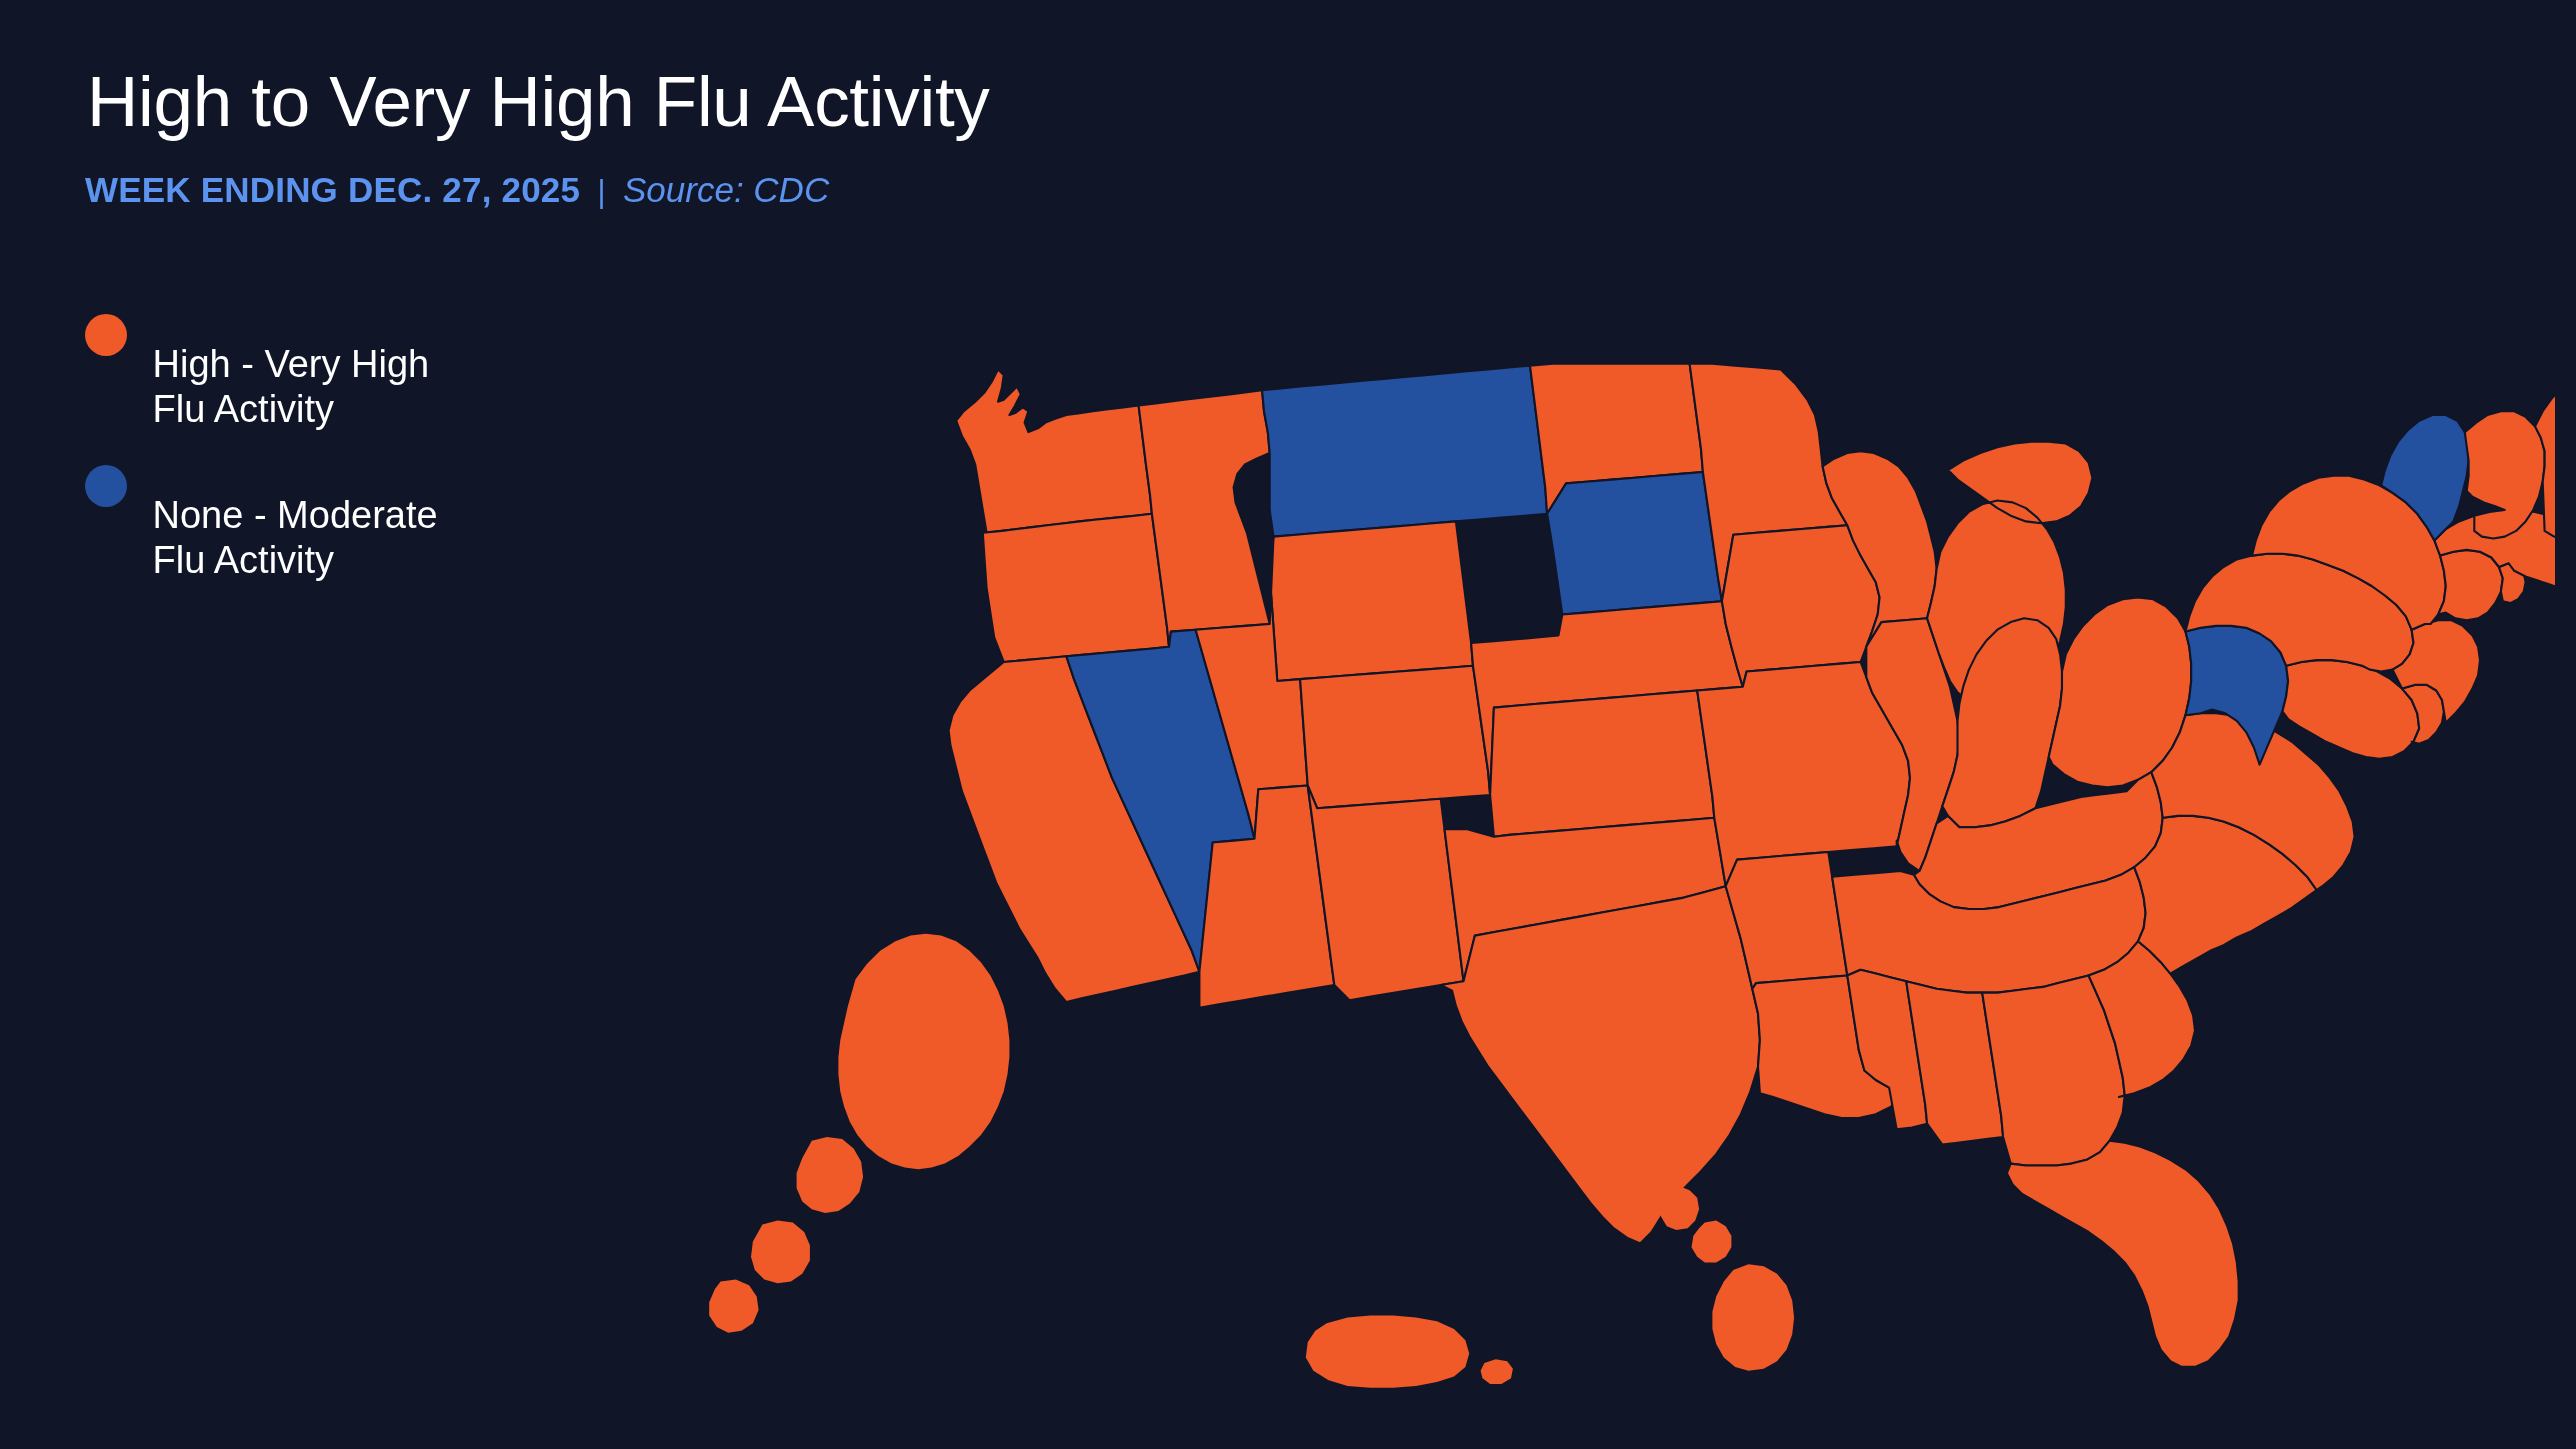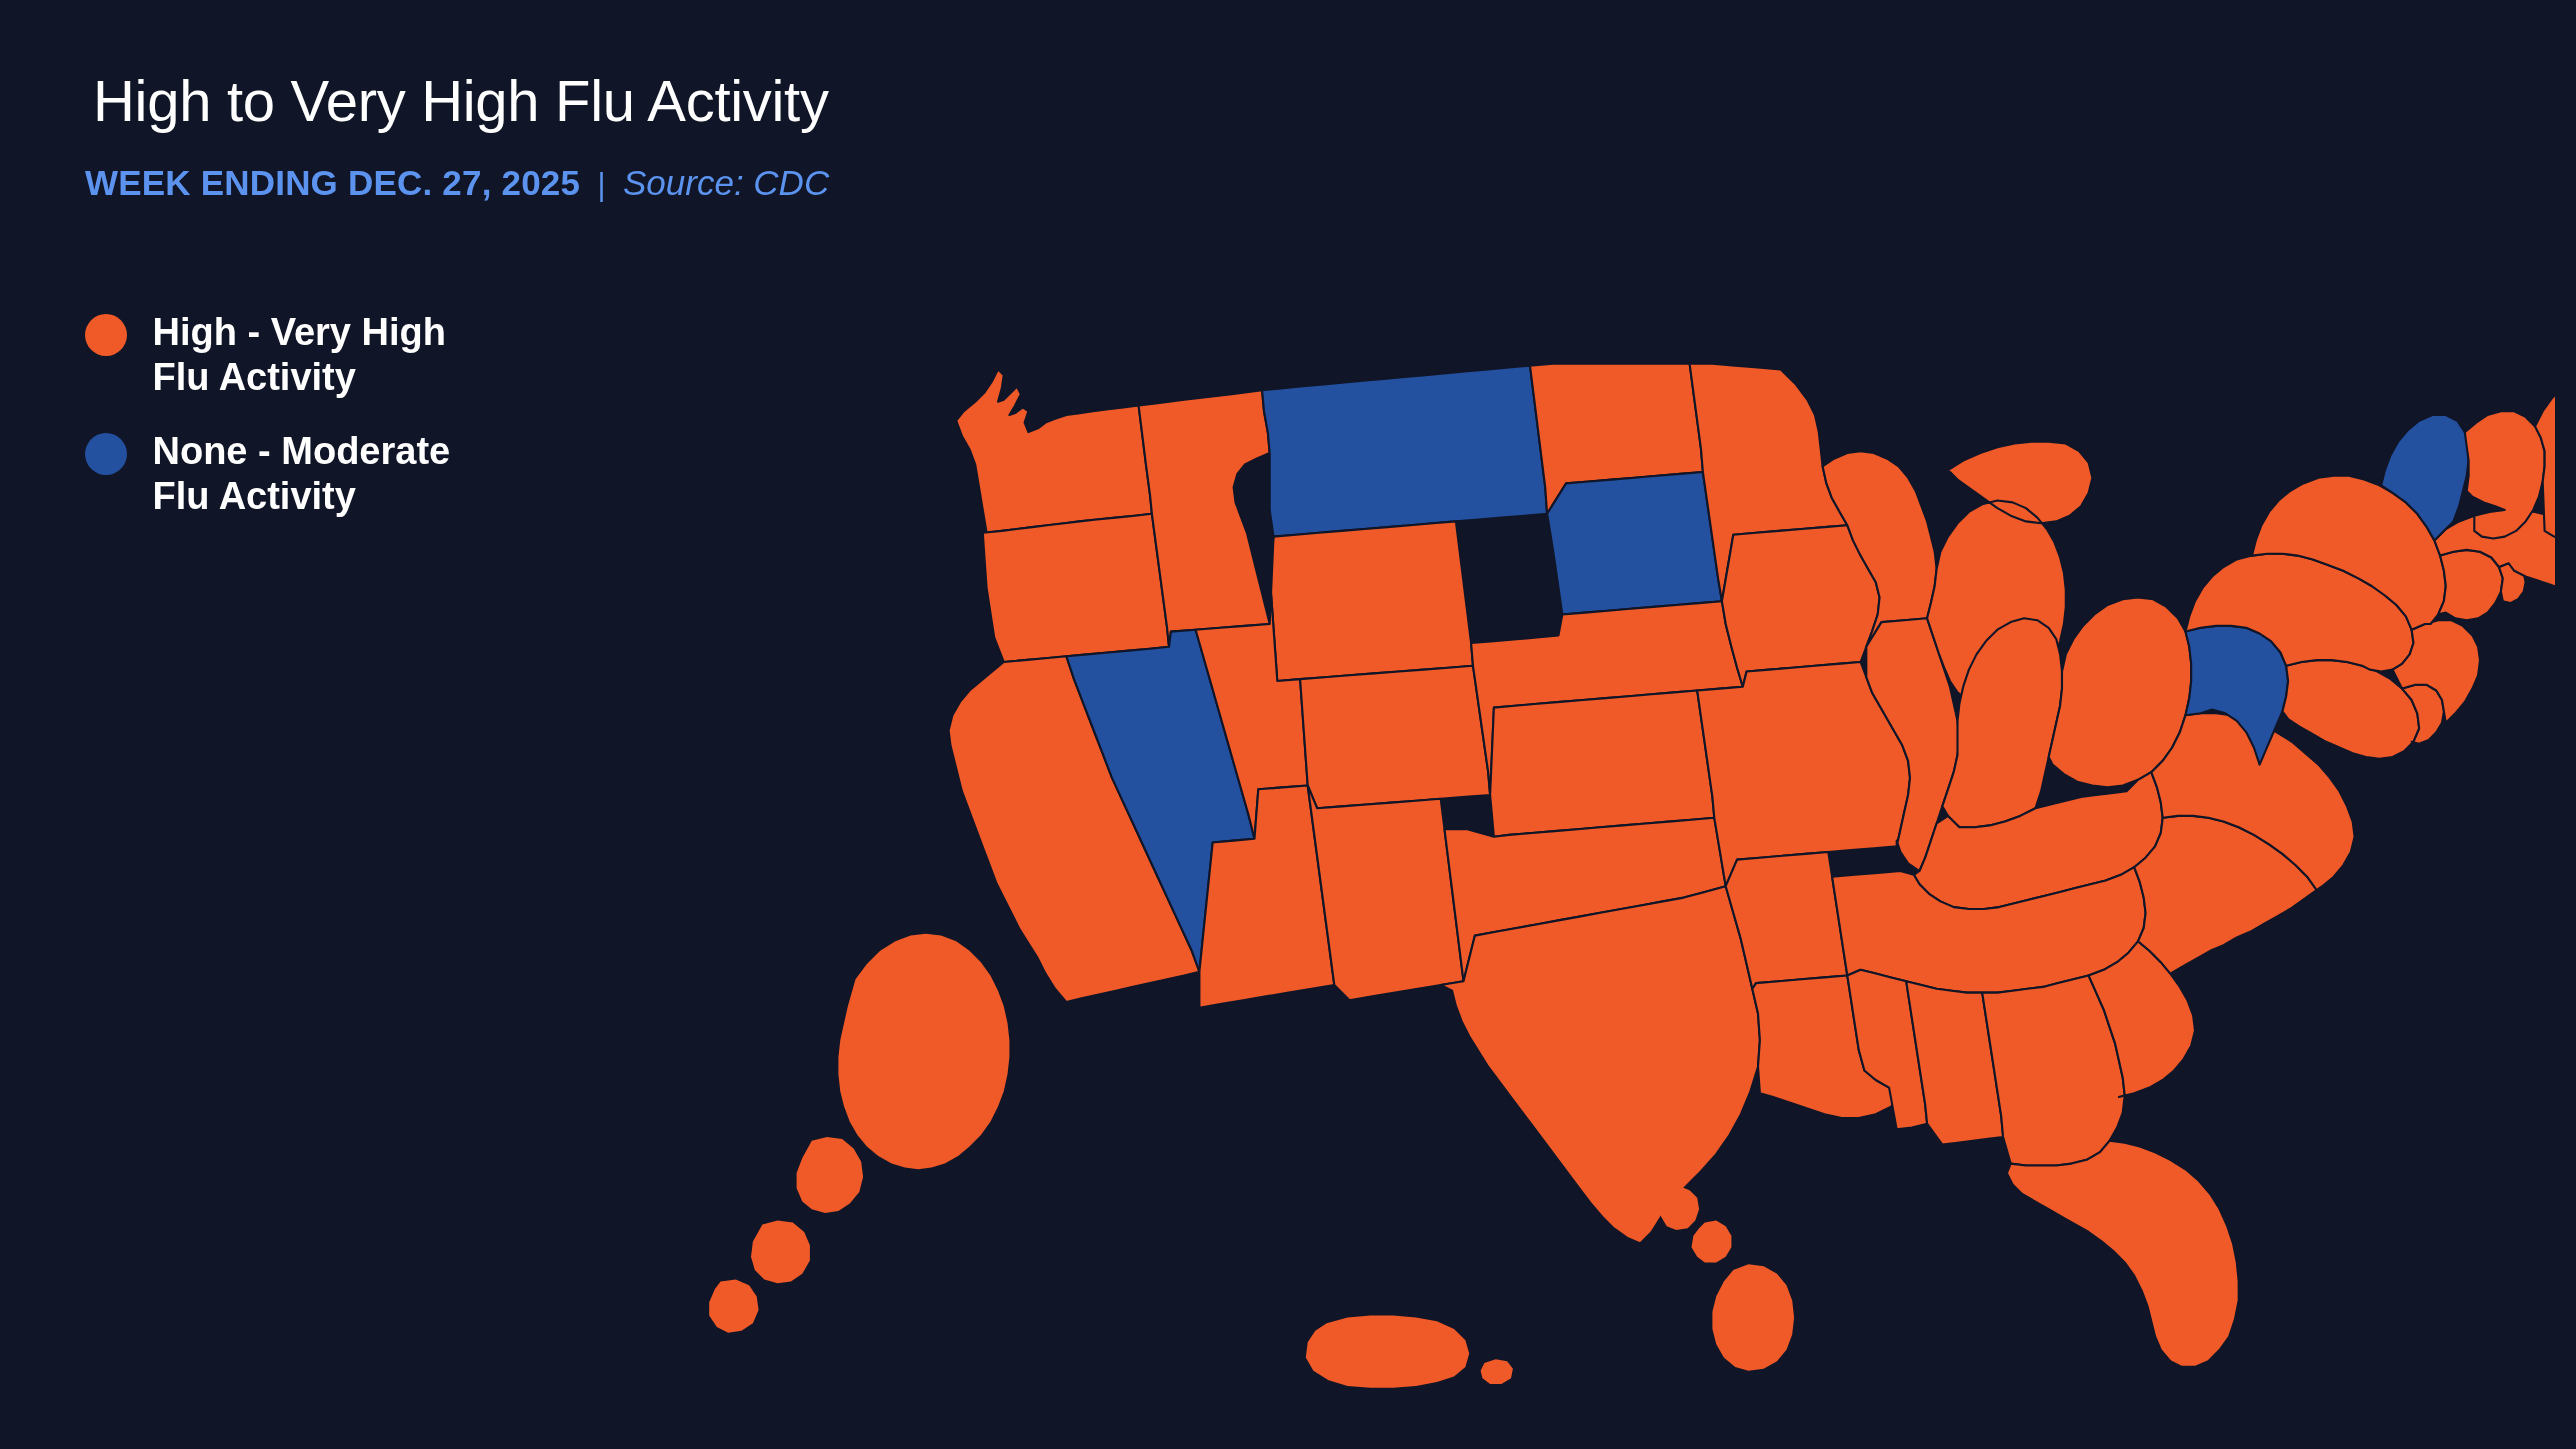--- a/index.html
+++ b/index.html
@@ -18,26 +18,26 @@
 
   
   #header {
     position: absolute;
     left: 85px;
     top: 64px;
     width: 1342px;
   }
   #page-title {
     color: #ffffff;
-    font-size: 58px;
+    font-size: 71px;
     font-weight: 300;
     line-height: 1.0;
     letter-spacing: -0.3px;
     white-space: nowrap;
-    margin: 8px;
+    margin: 2px;
   }
   #subtitle-row {
     margin-top: 33px;
     display: flex;
     align-items: baseline;
     white-space: nowrap;
   }
   #subtitle-date {
     color: #5b93ef;
     font-size: 35px;
@@ -74,23 +74,24 @@
     width: 42px;
     height: 42px;
     border-radius: 50%;
     flex: 0 0 42px;
     margin-top: 4px;
   }
   .legend-label {
     margin-left: 25.5px;
     color: #ffffff;
     font-size: 38px;
-    font-weight: 700;
+    font-weight: 400;
     line-height: 1.18;
     white-space: pre-line;
+    margin-top: 32px;
   }
 
   
   #map-wrap {
     position: absolute;
     left: 657px;
     top: 282px;
     width: 1898px;
     height: 1140px;
   }

